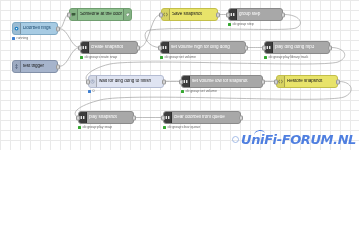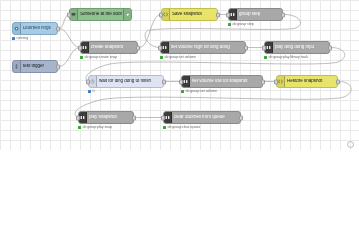--- a/index.html
+++ b/index.html
@@ -389,16 +389,17 @@
           <span class="dot green"></span>
           <span>ok:group:clear queue</span>
         </div>
       </div>
     </div>
 
   <div id="watermark">
     <span class="wm-c"></span>
     <span style="position:relative;">
       <span class="wm-swoosh"></span>
+      <span class="wm-text">UniFi-FORUM.NL</span>
     </span>
   </div>
 
 </div>
 
 </body></html>

